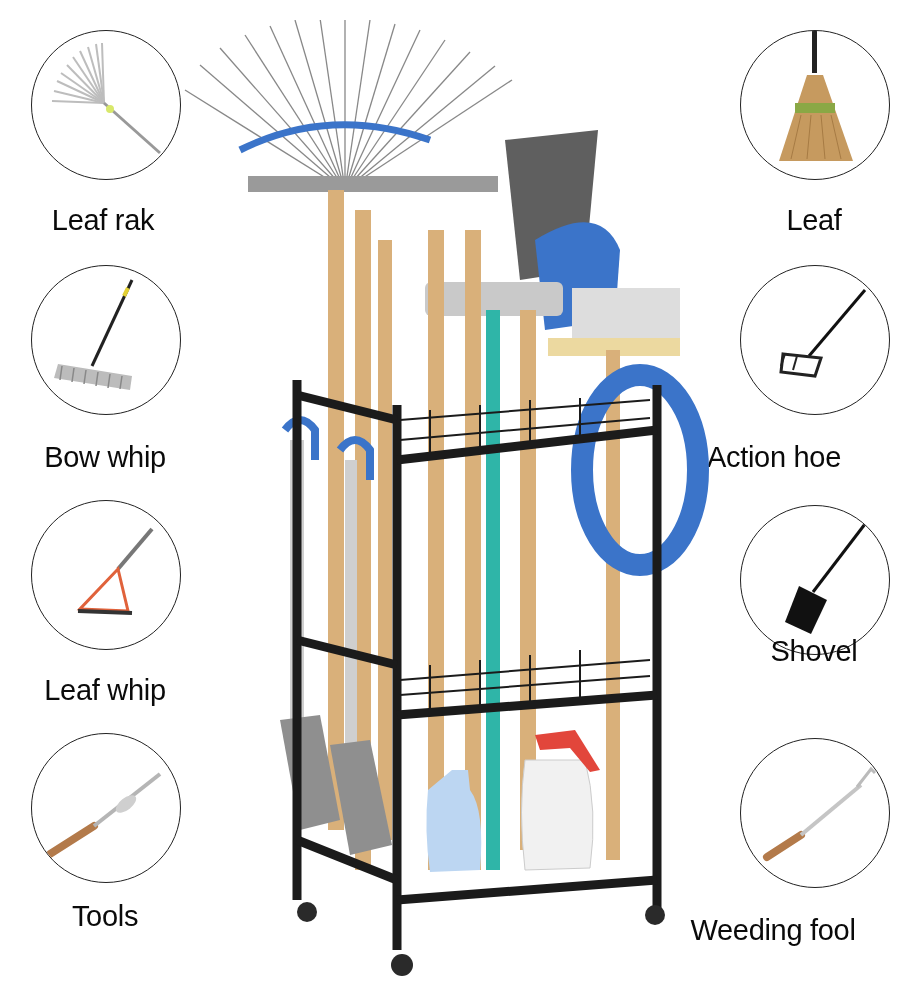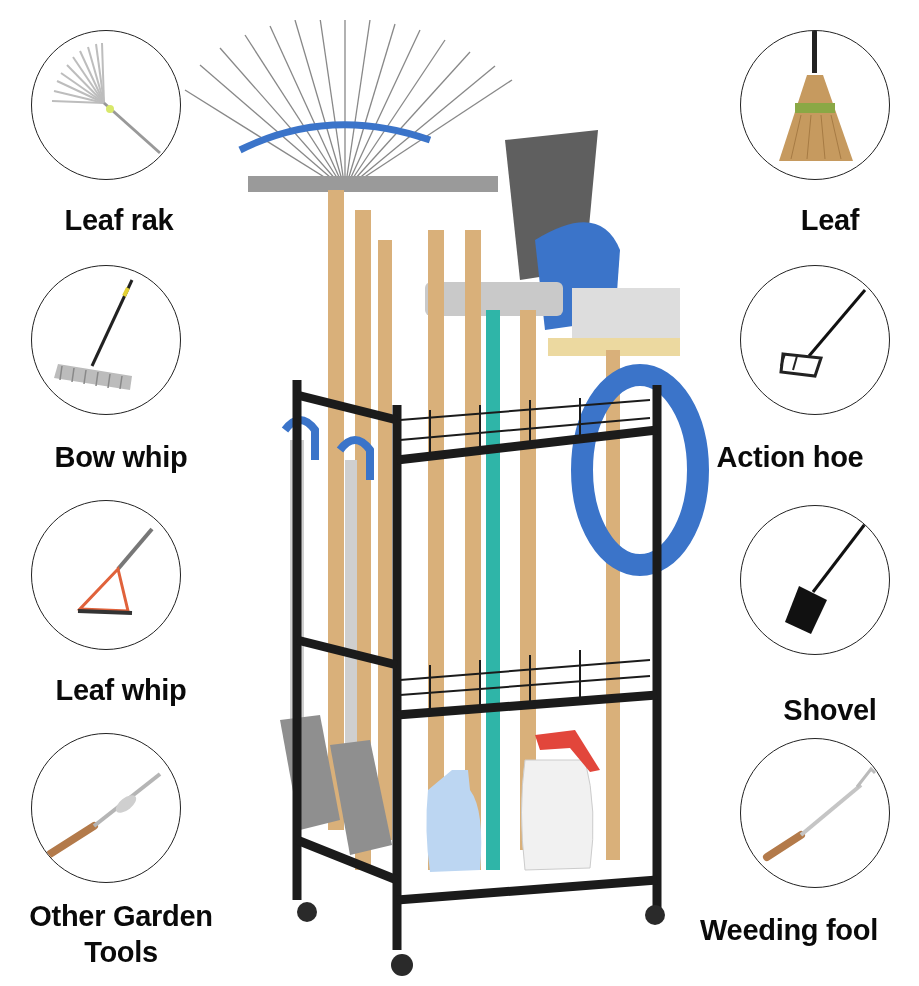--- a/index.html
+++ b/index.html
@@ -1,19 +1,19 @@
 <!DOCTYPE html>
 <html><head>
 <meta charset="utf-8">
 <style>
   html,body{margin:0;padding:0;background:#fff;}
   body{width:919px;height:986px;position:relative;overflow:hidden;font-family:"Liberation Sans","DejaVu Sans",sans-serif;}
   .circle{position:absolute;width:148px;height:148px;border:1.5px solid #222;border-radius:50%;background:#fff;overflow:hidden;}
   .circle svg{width:100%;height:100%;display:block;}
-  .label{position:absolute;font-weight:700;font-size:29px;color:#0a0a0a;text-align:center;line-height:36px;letter-spacing:-0.3px;margin-left:16px;}
+  .label{position:absolute;font-weight:400;font-size:29px;color:#0a0a0a;text-align:center;line-height:36px;letter-spacing:-0.3px;}
   .rack{position:absolute;left:180px;top:20px;width:540px;height:966px;}
   .rack svg{width:100%;height:100%;}
 </style>
 </head>
 <body>
 
 <div class="circle" style="left:31px;top:30px;">
   <svg viewBox="0 0 148 148">
     <g stroke="#bdbdbd" stroke-width="2" fill="none">
       <line x1="72" y1="72" x2="20" y2="70"></line>
@@ -60,21 +60,20 @@
 <div class="label" style="left:0;top:672px;width:210px;">Leaf whip</div>
 
 <div class="circle" style="left:31px;top:733px;">
   <svg viewBox="0 0 148 148">
     <line x1="18" y1="120" x2="62" y2="92" stroke="#b37a4a" stroke-width="8" stroke-linecap="round"></line>
     <line x1="62" y1="92" x2="128" y2="40" stroke="#b5b5b5" stroke-width="4"></line>
     <ellipse cx="94" cy="70" rx="12" ry="6" fill="#cfcfcf" transform="rotate(-38 94 70)"></ellipse>
   </svg>
 </div>
 <div class="label" style="left:0;top:898px;width:210px;">
-  <div>Other Garden</div>
   <div>Tools</div>
 </div>
 
 <div class="circle" style="left:740px;top:30px;">
   <svg viewBox="0 0 148 148">
     <rect x="71" y="0" width="5" height="42" fill="#222"></rect>
     <path d="M66 44 L82 44 L112 130 L38 130 Z" fill="#c69a5f"></path>
     <rect x="54" y="72" width="40" height="10" fill="#8aa845"></rect>
     <g stroke="#a67b44" stroke-width="1">
       <line x1="60" y1="84" x2="50" y2="128"></line>
@@ -95,21 +94,21 @@
   </svg>
 </div>
 <div class="label" style="left:670px;top:439px;width:208px;">Action hoe</div>
 
 <div class="circle" style="left:740px;top:505px;">
   <svg viewBox="0 0 148 148">
     <line x1="124" y1="18" x2="72" y2="86" stroke="#111" stroke-width="3"></line>
     <path d="M58 80 L86 94 L70 128 L44 116 Z" fill="#111"></path>
   </svg>
 </div>
-<div class="label" style="left:710px;top:692px;width:208px;">Shovel</div>
+<div class="label" style="left:710px;top:633px;width:208px;">Shovel</div>
 
 <div class="circle" style="left:740px;top:738px;">
   <svg viewBox="0 0 148 148">
     <line x1="26" y1="118" x2="60" y2="96" stroke="#b37a4a" stroke-width="8" stroke-linecap="round"></line>
     <line x1="60" y1="96" x2="120" y2="46" stroke="#c5c5c5" stroke-width="4"></line>
     <path d="M116 48 L130 30 L134 34" stroke="#bbb" stroke-width="3" fill="none"></path>
   </svg>
 </div>
 <div class="label" style="left:666px;top:912px;width:214px;">Weeding fool</div>
 

